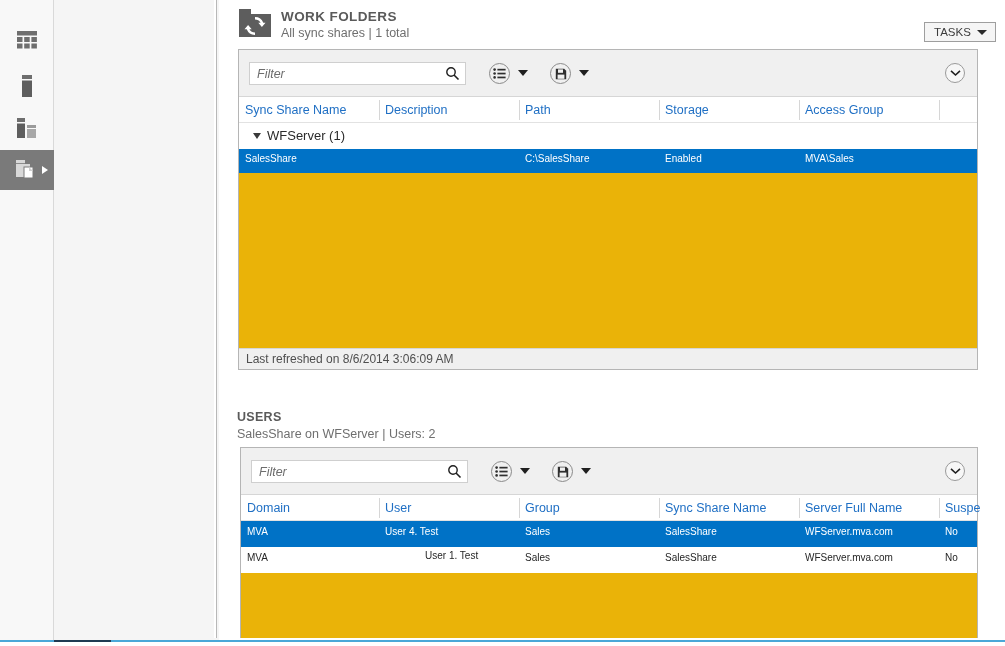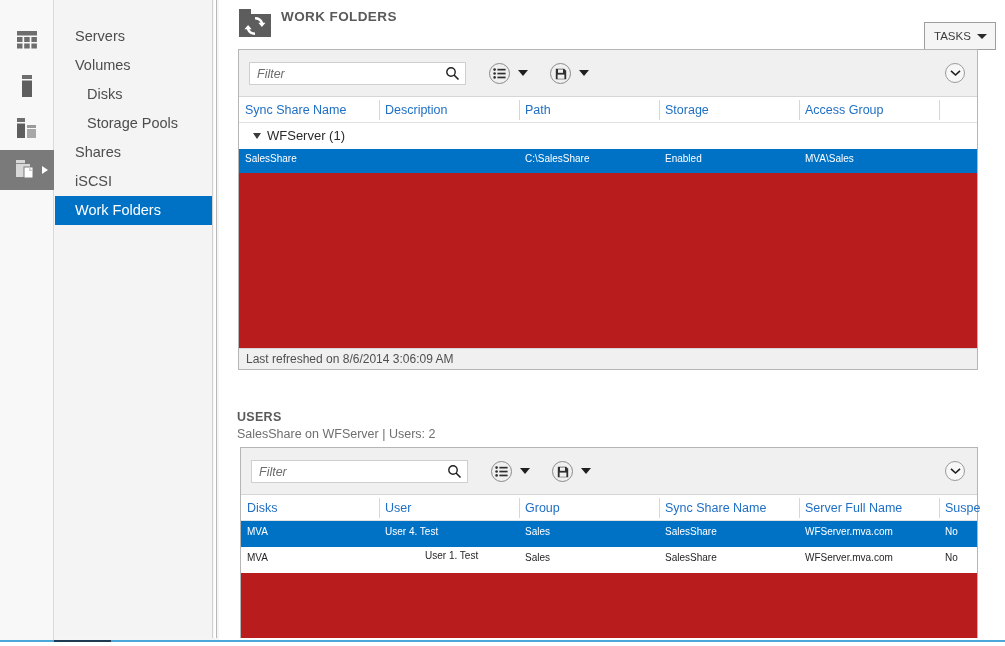--- a/index.html
+++ b/index.html
@@ -95,21 +95,21 @@
     line-height: 17px;
     padding-top: 3px;
   }
   .page-subtitle {
     font-size: 12.5px;
     color: #6f6f6f;
     line-height: 16px;
   }
   #tasks-button {
     position: absolute; right: 9px; top: 22px;
-    width: 72px; height: 28px;
+    width: 72px; height: 20px;
     border: 1px solid #9e9e9e;
     background: #f5f5f5;
     display: flex; align-items: center;
     cursor: default;
   }
   #tasks-label {
     font-size: 11.5px;
     color: #3c3c3c;
     padding-left: 9px;
     flex: 1;
@@ -118,21 +118,21 @@
     width: 0; height: 0;
     border-left: 5px solid transparent;
     border-right: 5px solid transparent;
     border-top: 5px solid #2b2b2b;
     margin-right: 8px;
   }
 
   
   .tile {
     position: absolute;
-    background: #b91c1c;
+    background: #eab308;
     border: 1px solid #b5b5b5;
   }
 
   
   .filter-bar {
     height: 47px;
     background: #f0f0f0;
     border-bottom: 1px solid #d6d6d6;
     position: relative;
   }
@@ -325,59 +325,37 @@
         <rect x="1" y="1" width="9" height="3.2" fill="#d8d8d8"></rect>
         <rect x="1" y="5" width="14" height="13" fill="#d8d8d8"></rect>
         <rect x="9" y="8" width="9" height="11" fill="#ffffff" stroke="#7a7a7a" stroke-width="1"></rect>
         <path d="M14 8 L18 12 L14 12 Z" fill="#cfcfcf"></path>
       </svg>
       <span class="rail-arrow"></span>
     </div>
 
   </div>
 
-  <div id="nav-sidebar">
-    <div class="nav-item">
-      <span>Servers</span>
-    </div>
-    <div class="nav-item">
-      <span>Volumes</span>
-    </div>
-    <div class="nav-item indented">
-      <span>Disks</span>
-    </div>
-    <div class="nav-item indented">
-      <span>Storage Pools</span>
-    </div>
-    <div class="nav-item">
-      <span>Shares</span>
-    </div>
-    <div class="nav-item">
-      <span>iSCSI</span>
-    </div>
-    <div class="nav-item selected">
-      <span>Work Folders</span>
-    </div>
-  </div>
 
   <div id="nav-gap"></div>
 
   <div id="content">
 
     <div id="page-header">
       <svg id="wf-icon" viewBox="0 0 34 34">
         <rect x="1" y="3" width="12" height="5" fill="#5d5d5d"></rect>
         <rect x="1" y="8" width="32" height="23" fill="#5d5d5d"></rect>
         <g fill="#ffffff">
           <path d="M17 13.5 a6.5 6.5 0 0 1 5.6 3.2 l-2.3 0 l3.6 4.2 l3.6 -4.2 l-2.2 0 a8.8 8.8 0 0 0 -8.3 -5.6 z"></path>
           <path d="M17 26.5 a6.5 6.5 0 0 1 -5.6 -3.2 l2.3 0 l-3.6 -4.2 l-3.6 4.2 l2.2 0 a8.8 8.8 0 0 0 8.3 5.6 z"></path>
         </g>
       </svg>
       <div id="page-title-block">
         <div class="page-title">WORK FOLDERS</div>
+        <div class="page-subtitle">All sync shares | 1 total</div>
       </div>
       <div id="tasks-button">
         <span id="tasks-label">TASKS</span>
         <span class="caret-down"></span>
       </div>
     </div>
 
     <div class="tile" id="shares-tile" style="left:19px; top:49px; width:740px; height:321px;">
 
       <div class="filter-bar">
@@ -487,21 +465,21 @@
         <span class="tool-caret" style="left:340px; top:20px;"></span>
 
         <div class="expander-circle" style="right:12px; top:13px;">
           <svg width="11" height="8" viewBox="0 0 11 8">
             <path d="M1 1.8 L5.5 6 L10 1.8" fill="none" stroke="#1f1f1f" stroke-width="1.6"></path>
           </svg>
         </div>
       </div>
 
       <div class="grid-head">
-        <span class="col" style="left:6px;">Disks</span>
+        <span class="col" style="left:6px;">Domain</span>
         <span class="col-sep" style="left:138px;"></span>
         <span class="col" style="left:144px;">User</span>
         <span class="col-sep" style="left:278px;"></span>
         <span class="col" style="left:284px;">Group</span>
         <span class="col-sep" style="left:418px;"></span>
         <span class="col" style="left:424px;">Sync Share Name</span>
         <span class="col-sep" style="left:558px;"></span>
         <span class="col" style="left:564px;">Server Full Name</span>
         <span class="col-sep" style="left:698px;"></span>
         <span class="col" style="left:704px;">Suspe</span>

